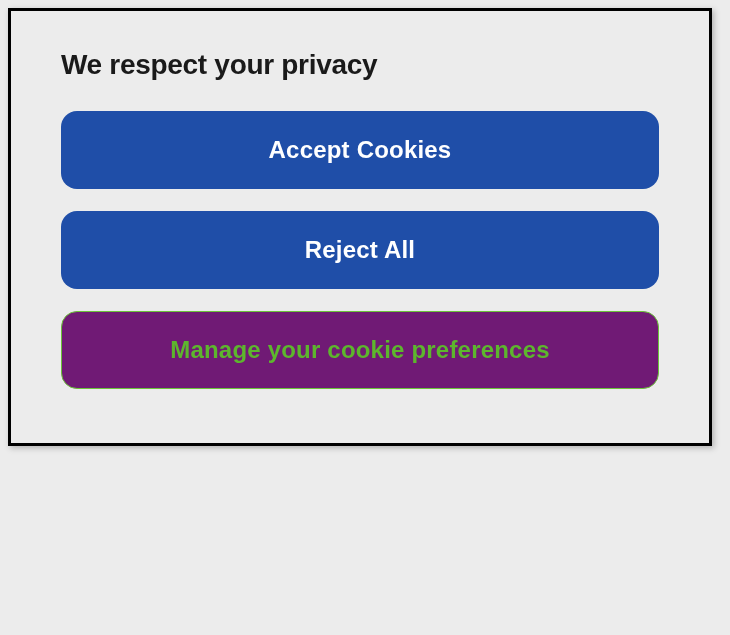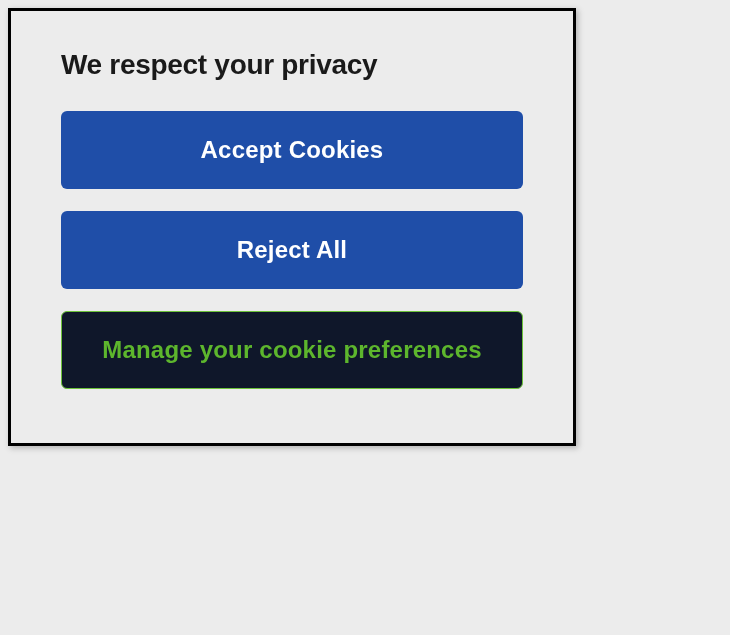--- a/index.html
+++ b/index.html
@@ -11,21 +11,21 @@
       font-family: -apple-system, BlinkMacSystemFont, "Segoe UI", Helvetica, Arial, sans-serif;
       background: #ececec;
       width: 730px;
       height: 635px;
       display: flex;
       align-items: flex-start;
       justify-content: flex-start;
     }
     .cookie-modal {
       margin: 8px;
-      width: 568px;
+      width: 704px;
       border: 3px solid #000;
       background: #ececec;
       padding: 38px 50px 54px 50px;
       box-shadow: 2px 2px 6px rgba(0,0,0,0.25);
     }
     .modal-title {
       font-size: 28px;
       font-weight: 700;
       color: #1a1a1a;
       margin-bottom: 30px;
@@ -44,37 +44,37 @@
       cursor: pointer;
     }
     .button-stack {
       display: flex;
       flex-direction: column;
       gap: 22px;
     }
     .btn {
       width: 100%;
       height: 78px;
-      border-radius: 6px;
+      border-radius: 16px;
       font-size: 24px;
       font-weight: 700;
       cursor: pointer;
       text-align: center;
       display: flex;
       align-items: center;
       justify-content: center;
       border: none;
       letter-spacing: 0.2px;
     }
     .btn-primary {
       background: #1f4ea8;
       color: #fff;
     }
     .btn-secondary {
-      background: #0f172a;
+      background: #701a75;
       color: #5db62d;
       border: 1.5px solid #6cc23a;
       font-weight: 600;
     }
   </style>
 </head>
 <body>
 
 <div class="cookie-modal">
   <h1 class="modal-title">We respect your privacy</h1>

